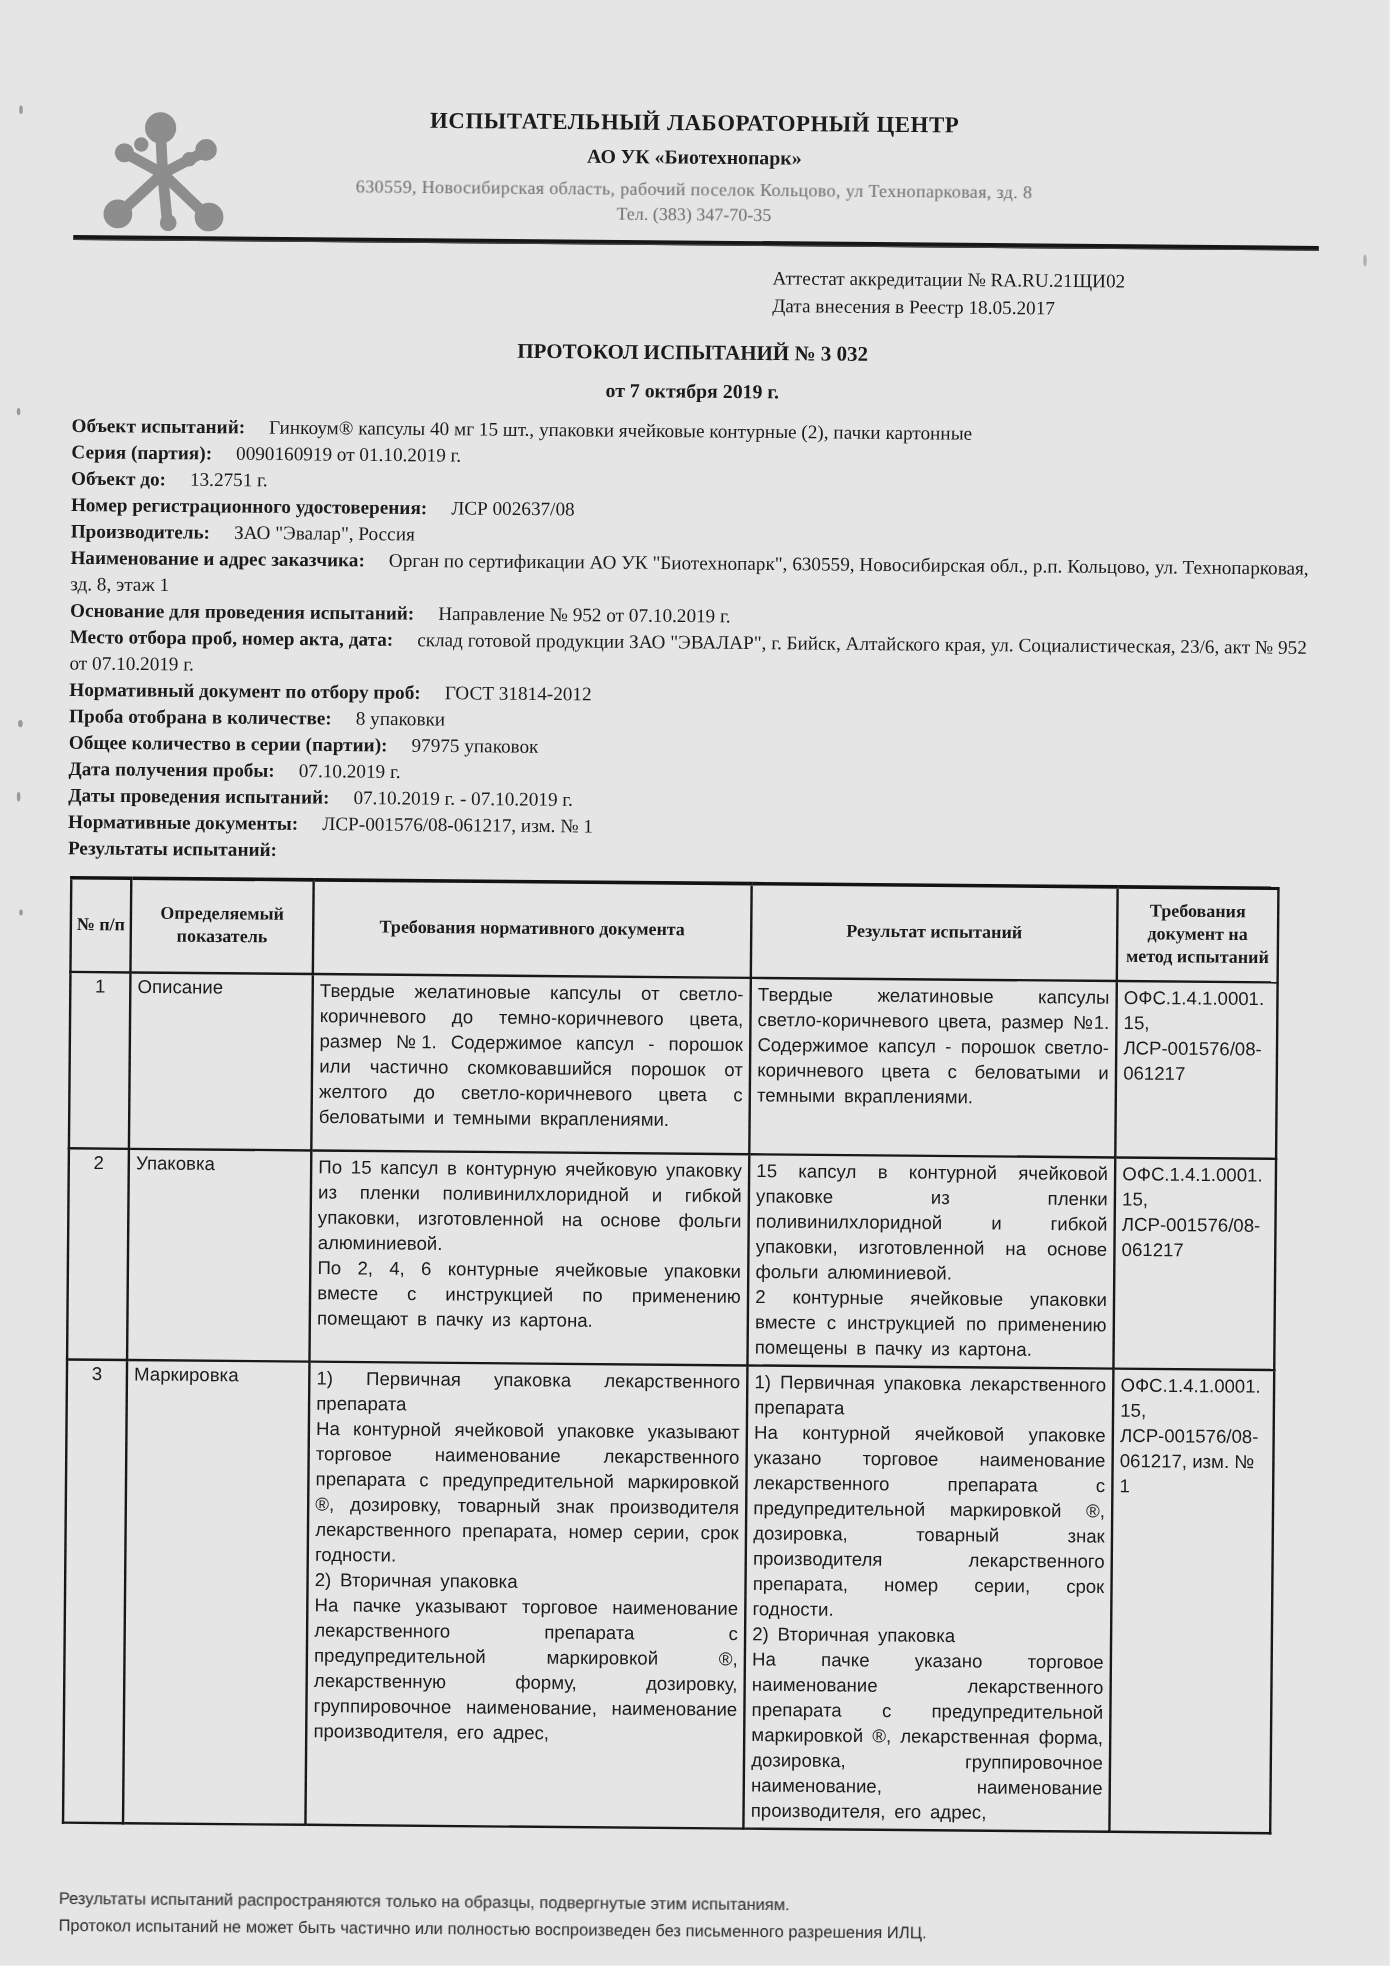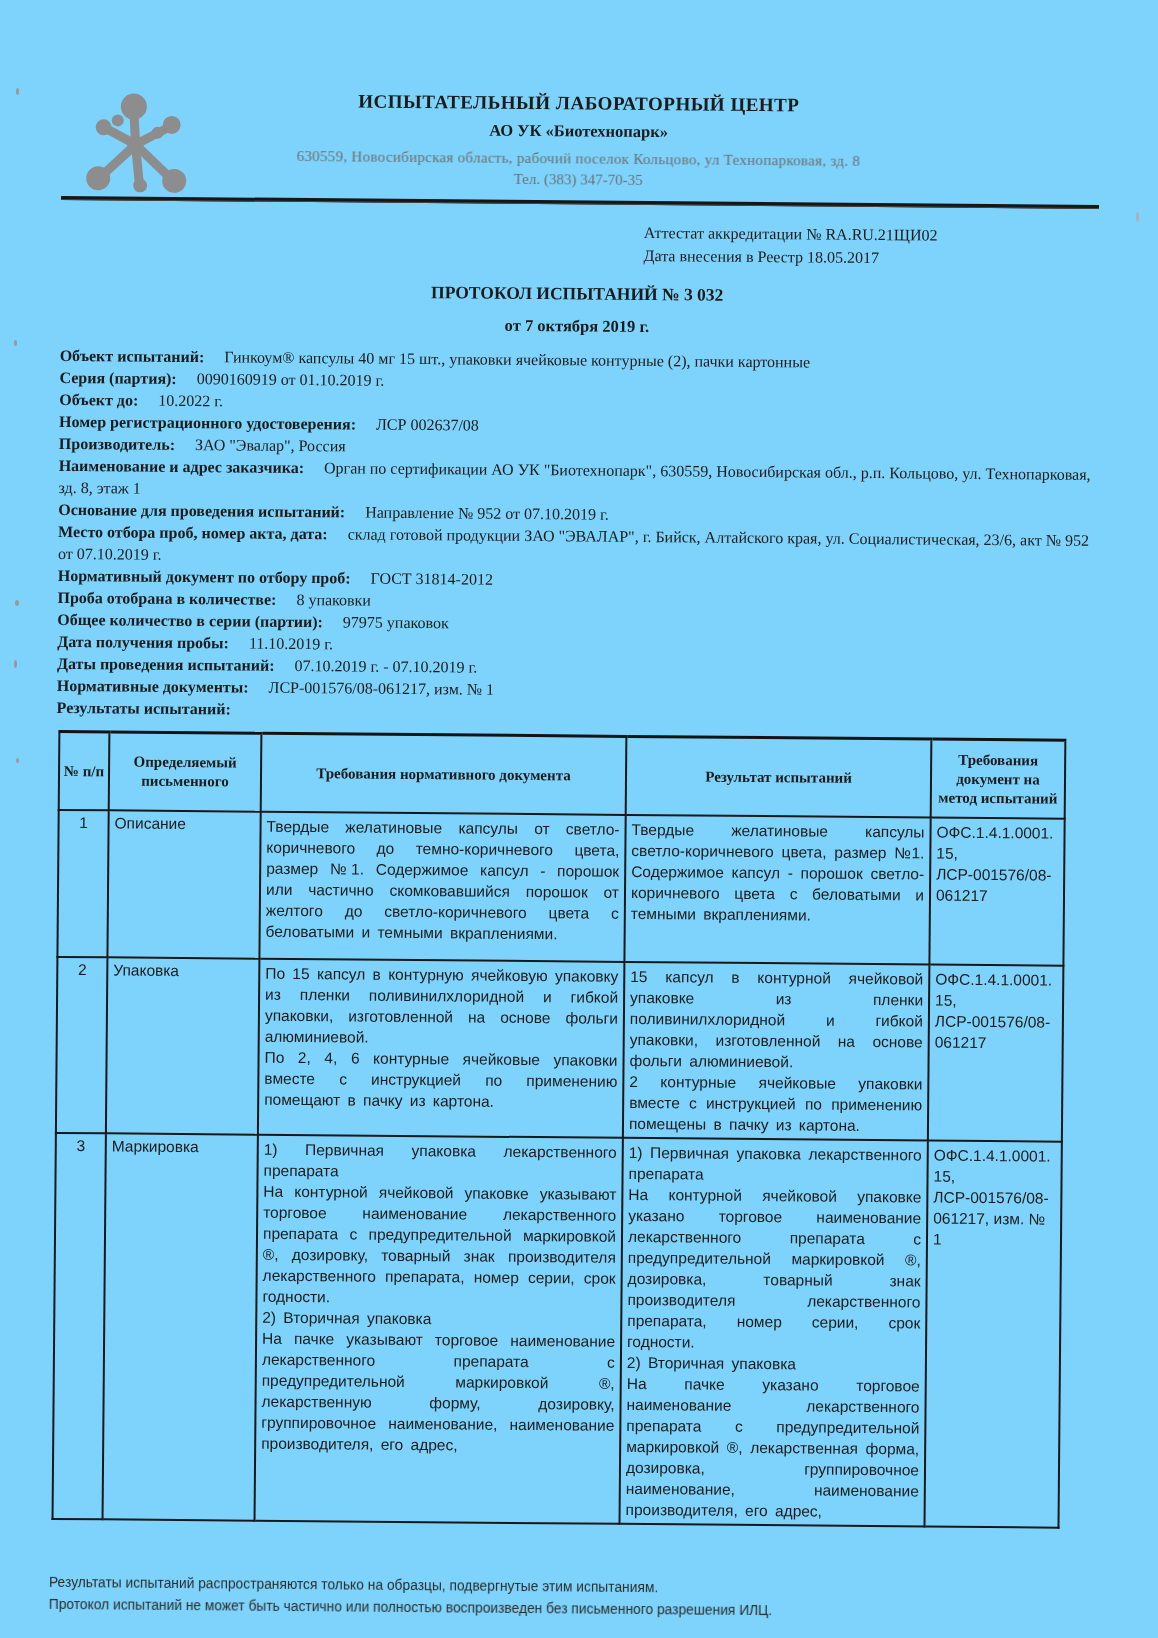--- a/index.html
+++ b/index.html
@@ -6,21 +6,21 @@
   body {
     width:1158px; height:1638px;
     background:#f7f7f5;
     font-family:"Liberation Serif", serif;
     color:#1b1b1b;
     overflow:hidden;
     position:relative;
   }
   .page {
     position:absolute; inset:0;
-    background:#7dd3fc;
+    background:#e5e5e5;
   }
   .rot {
     position:absolute; top:0; left:0; width:1158px;
     transform:rotate(0.5deg);
     transform-origin:70px 90px;
     padding:0 0 0 0;
   }
   
   .logo-wrap { position:absolute; left:84px; top:92px; width:104px; height:100px; }
   .header-block { padding-top:88px; text-align:center; }
@@ -149,47 +149,47 @@
       <div>Аттестат аккредитации № RA.RU.21ЩИ02</div>
       <div>Дата внесения в Реестр 18.05.2017</div>
     </div>
 
     <div class="doc-title">ПРОТОКОЛ ИСПЫТАНИЙ № 3 032</div>
     <div class="doc-date">от 7 октября 2019 г.</div>
 
     <div class="fields">
       <div class="field"><span class="flabel">Объект испытаний:</span><span class="fvalue">Гинкоум®  капсулы 40 мг 15 шт., упаковки ячейковые контурные (2), пачки картонные</span></div>
       <div class="field"><span class="flabel">Серия (партия):</span><span class="fvalue">0090160919 от 01.10.2019 г.</span></div>
-      <div class="field"><span class="flabel">Объект до:</span><span class="fvalue">10.2022 г.</span></div>
+      <div class="field"><span class="flabel">Объект до:</span><span class="fvalue">13.2751 г.</span></div>
       <div class="field"><span class="flabel">Номер регистрационного удостоверения:</span><span class="fvalue">ЛСР 002637/08</span></div>
       <div class="field"><span class="flabel">Производитель:</span><span class="fvalue">ЗАО "Эвалар", Россия</span></div>
       <div class="field"><span class="flabel">Наименование и адрес заказчика:</span><span class="fvalue">Орган по сертификации АО УК "Биотехнопарк", 630559, Новосибирская обл., р.п. Кольцово, ул. Технопарковая, зд. 8, этаж 1</span></div>
       <div class="field"><span class="flabel">Основание для проведения испытаний:</span><span class="fvalue">Направление № 952 от 07.10.2019 г.</span></div>
       <div class="field"><span class="flabel">Место отбора проб, номер акта, дата:</span><span class="fvalue">склад готовой продукции ЗАО "ЭВАЛАР", г. Бийск, Алтайского края, ул. Социалистическая, 23/6, акт № 952 от 07.10.2019 г.</span></div>
       <div class="field"><span class="flabel">Нормативный документ по отбору проб:</span><span class="fvalue">ГОСТ 31814-2012</span></div>
       <div class="field"><span class="flabel">Проба отобрана в количестве:</span><span class="fvalue">8 упаковки</span></div>
       <div class="field"><span class="flabel">Общее количество в серии (партии):</span><span class="fvalue">97975 упаковок</span></div>
-      <div class="field"><span class="flabel">Дата получения пробы:</span><span class="fvalue">11.10.2019 г.</span></div>
+      <div class="field"><span class="flabel">Дата получения пробы:</span><span class="fvalue">07.10.2019 г.</span></div>
       <div class="field"><span class="flabel">Даты проведения испытаний:</span><span class="fvalue">07.10.2019 г. - 07.10.2019 г.</span></div>
       <div class="field"><span class="flabel">Нормативные документы:</span><span class="fvalue">ЛСР-001576/08-061217, изм. № 1</span></div>
       <div class="results-heading">Результаты испытаний:</div>
     </div>
 
     <table class="results">
       <colgroup>
           <col class="c1">
           <col class="c2">
           <col class="c3">
           <col class="c4">
           <col class="c5">
         </colgroup>
       <thead>
         <tr>
           <th>№ п/п</th>
-          <th>Определяемый письменного</th>
+          <th>Определяемый показатель</th>
           <th>Требования нормативного документа</th>
           <th>Результат испытаний</th>
           <th>Требования документ на метод испытаний</th>
         </tr>
       </thead>
       <tbody>
         <tr class="r1">
           <td class="num">1</td>
           <td class="indicator">Описание</td>
           <td class="just">Твердые желатиновые капсулы от светло-коричневого до темно-коричневого цвета, размер №1. Содержимое капсул - порошок или частично скомковавшийся порошок от желтого до светло-коричневого цвета с беловатыми и темными вкраплениями.</td>

